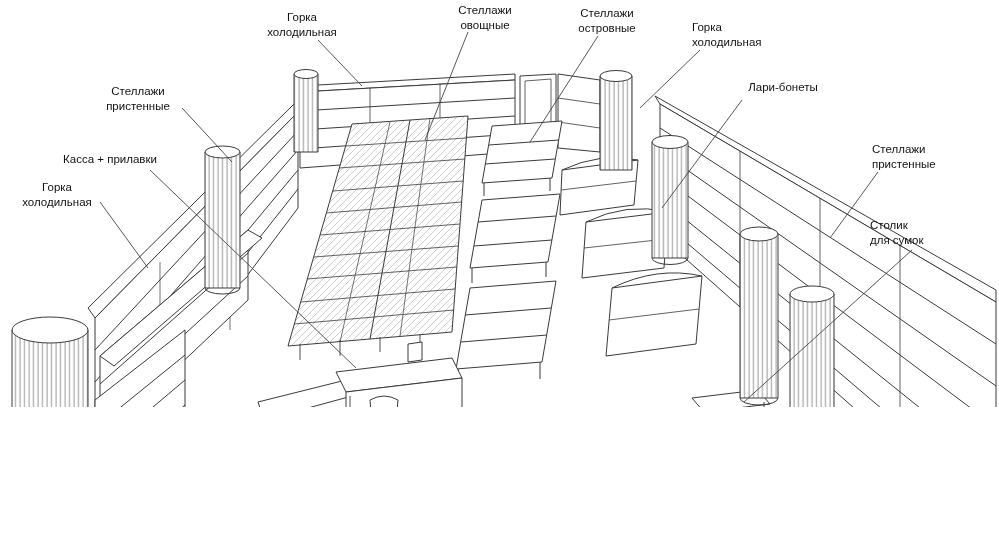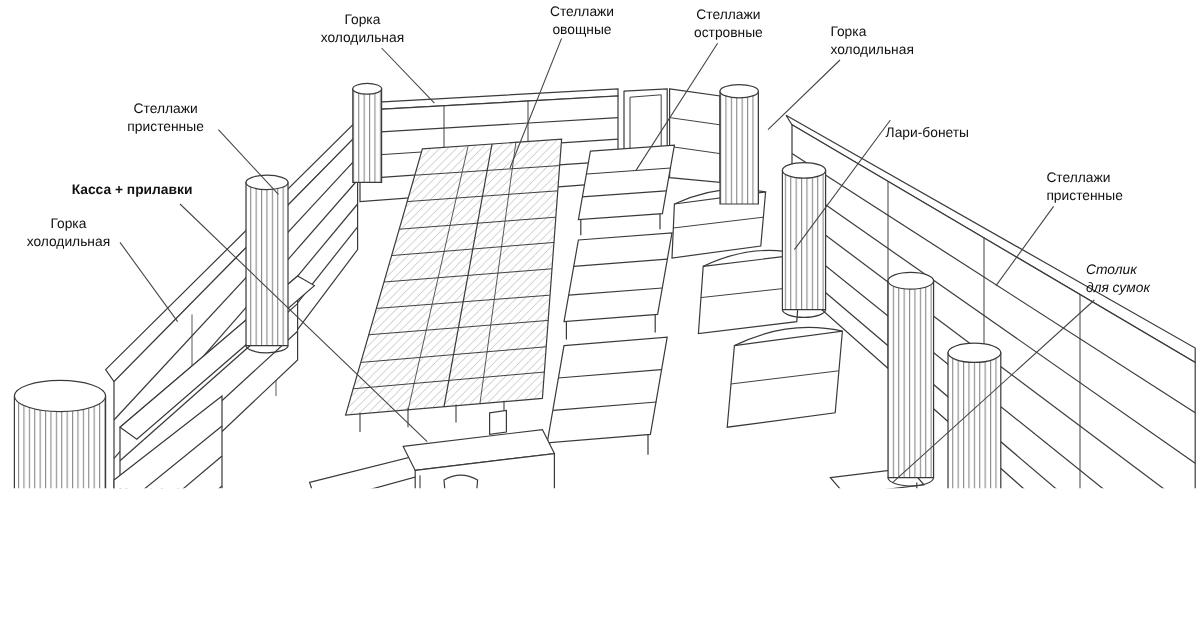--- a/index.html
+++ b/index.html
@@ -230,29 +230,29 @@
 
   <div class="lbl" style="left:442px;top:3px;width:86px;">Стеллажи
 овощные</div>
 
   <div class="lbl" style="left:562px;top:6px;width:90px;">Стеллажи
 островные</div>
 
   <div class="lbl left" style="left:692px;top:20px;width:95px;">Горка
 холодильная</div>
 
-  <div class="lbl left" style="left:738px;top:104px;width:90px;">Лари-бонеты</div>
+  <div class="lbl left" style="left:738px;top:80px;width:90px;text-align:center;">Лари-бонеты</div>
 
   <div class="lbl left" style="left:872px;top:142px;width:90px;">Стеллажи
 пристенные</div>
 
-  <div class="lbl left" style="left:905px;top:218px;width:80px;font-style:italic;">Столик
+  <div class="lbl left" style="left:870px;top:218px;width:80px;">Столик
 для сумок</div>
 
   <div class="lbl" style="left:88px;top:84px;width:100px;">Стеллажи
 пристенные</div>
 
-  <div class="lbl" style="left:50px;top:152px;width:120px;font-weight:bold;">Касса + прилавки</div>
+  <div class="lbl" style="left:50px;top:152px;width:120px;">Касса + прилавки</div>
 
   <div class="lbl" style="left:6px;top:180px;width:102px;">Горка
 холодильная</div>
 
 </div>
 
 </body></html>

